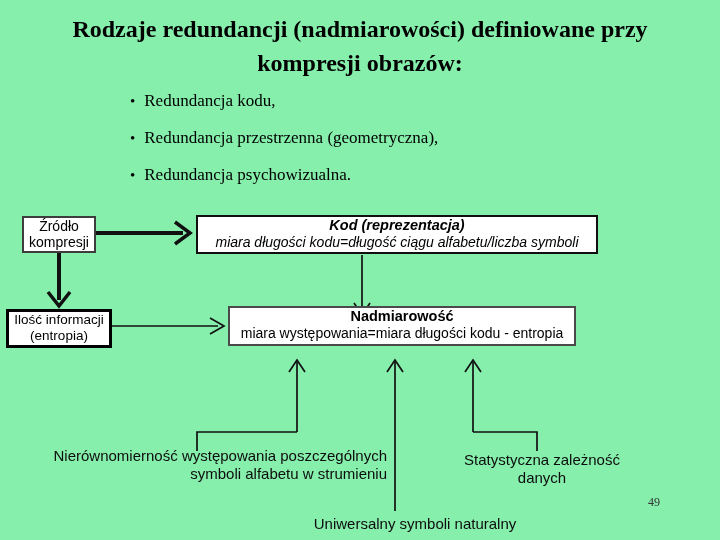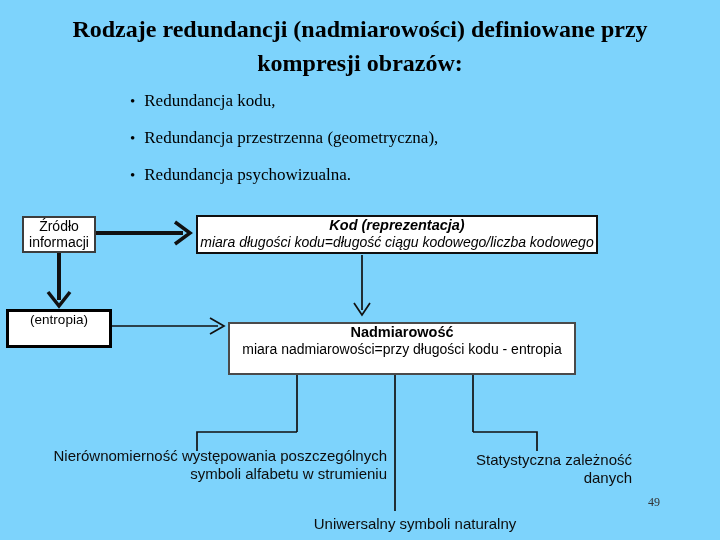--- a/index.html
+++ b/index.html
@@ -1,40 +1,40 @@
 <!DOCTYPE html>
 <html><head>
 <meta charset="utf-8">
 <style>
   html,body{margin:0;padding:0;background:#fff;}
-  .slide{position:relative;width:720px;height:540px;background:#7dd3fc;overflow:hidden;
+  .slide{position:relative;width:720px;height:540px;background:#86efac;overflow:hidden;
          font-family:"Liberation Sans",sans-serif;color:#000;}
   
   .title{position:absolute;left:0;top:12px;width:720px;text-align:center;
          font-family:"Liberation Serif",serif;font-weight:bold;font-size:24px;line-height:34px;color:#000;}
   .title span{display:block;}
   .bullets{position:absolute;left:130px;top:90px;font-family:"Liberation Serif",serif;
            font-size:17px;color:#000;}
   .bullet-row{display:flex;align-items:baseline;margin-bottom:15px;line-height:22px;}
   .bullet-dot{margin-right:9px;font-size:15px;}
   
   svg.lines{position:absolute;left:0;top:0;width:720px;height:540px;z-index:1;pointer-events:none;}
   .dbox{position:absolute;z-index:2;background:#fff;text-align:center;box-sizing:border-box;
         display:flex;flex-direction:column;justify-content:flex-start;overflow:hidden;}
   .dbox .b-line{display:block;white-space:nowrap;font-size:14px;line-height:16px;}
   .dbox .b-title{display:block;white-space:nowrap;font-weight:bold;font-size:14.5px;line-height:17px;}
   .dbox .b-formula{display:block;white-space:nowrap;font-size:14px;line-height:17px;}
   .box-source{left:22px;top:216px;width:74px;height:37px;border:2px solid #3d3d3d;}
   .box-code{left:196px;top:215px;width:402px;height:39px;border:2px solid #101010;font-style:italic;}
   .box-entropy{left:6px;top:309px;width:106px;height:39px;border:3px solid #000;}
   .box-entropy .b-line{font-size:13.5px;}
-  .box-redundancy{left:228px;top:322px;width:348px;height:53px;border:2px solid #4a4a4a;}
+  .box-redundancy{left:228px;top:306px;width:348px;height:40px;border:2px solid #4a4a4a;}
   .dlabel{position:absolute;z-index:2;text-align:center;font-size:15px;line-height:18px;color:#0d0d0d;}
   .label-uneven{left:27px;top:447px;width:360px;text-align:right;}
-  .label-statistical{left:452px;top:451px;width:180px;text-align:right;}
+  .label-statistical{left:452px;top:451px;width:180px;}
   .label-universal{left:265px;top:515px;width:300px;white-space:nowrap;}
   .page-number{position:absolute;left:640px;top:495px;font-family:"Liberation Serif",serif;
                font-size:12px;color:#333;z-index:2;margin-left:8px;}
 </style>
 </head>
 <body>
 
 <div class="slide">
 
   <div class="title">
@@ -78,35 +78,36 @@
     <line x1="395" y1="362" x2="395" y2="511" stroke="#111" stroke-width="1.7"></line>
     <polyline points="387,372 395,360 403,372" fill="none" stroke="#111" stroke-width="1.7"></polyline>
 
     <line x1="473" y1="362" x2="473" y2="432" stroke="#111" stroke-width="1.7"></line>
     <polyline points="465,372 473,360 481,372" fill="none" stroke="#111" stroke-width="1.7"></polyline>
     <polyline points="473,432 537,432 537,451" fill="none" stroke="#111" stroke-width="1.7"></polyline>
   </svg>
 
   <div class="dbox box-source">
     <span class="b-line">Źródło</span>
-    <span class="b-line">informacji</span>
+    <span class="b-line">kompresji</span>
   </div>
 
   <div class="dbox box-code">
     <span class="b-title">Kod (reprezentacja)</span>
-    <span class="b-formula">miara długości kodu=długość ciągu kodowego/liczba kodowego</span>
+    <span class="b-formula">miara długości kodu=długość ciągu alfabetu/liczba symboli</span>
   </div>
 
   <div class="dbox box-entropy">
+    <span class="b-line">Ilość informacji</span>
     <span class="b-line">(entropia)</span>
   </div>
 
   <div class="dbox box-redundancy">
     <span class="b-title">Nadmiarowość</span>
-    <span class="b-formula">miara nadmiarowości=przy długości kodu - entropia</span>
+    <span class="b-formula">miara występowania=miara długości kodu - entropia</span>
   </div>
 
   <div class="dlabel label-uneven">Nierównomierność występowania poszczególnych symboli alfabetu w strumieniu</div>
   <div class="dlabel label-statistical">Statystyczna zależność danych</div>
   <div class="dlabel label-universal">Uniwersalny symboli naturalny</div>
 
   <div class="page-number">49</div>
 
 </div>
 

